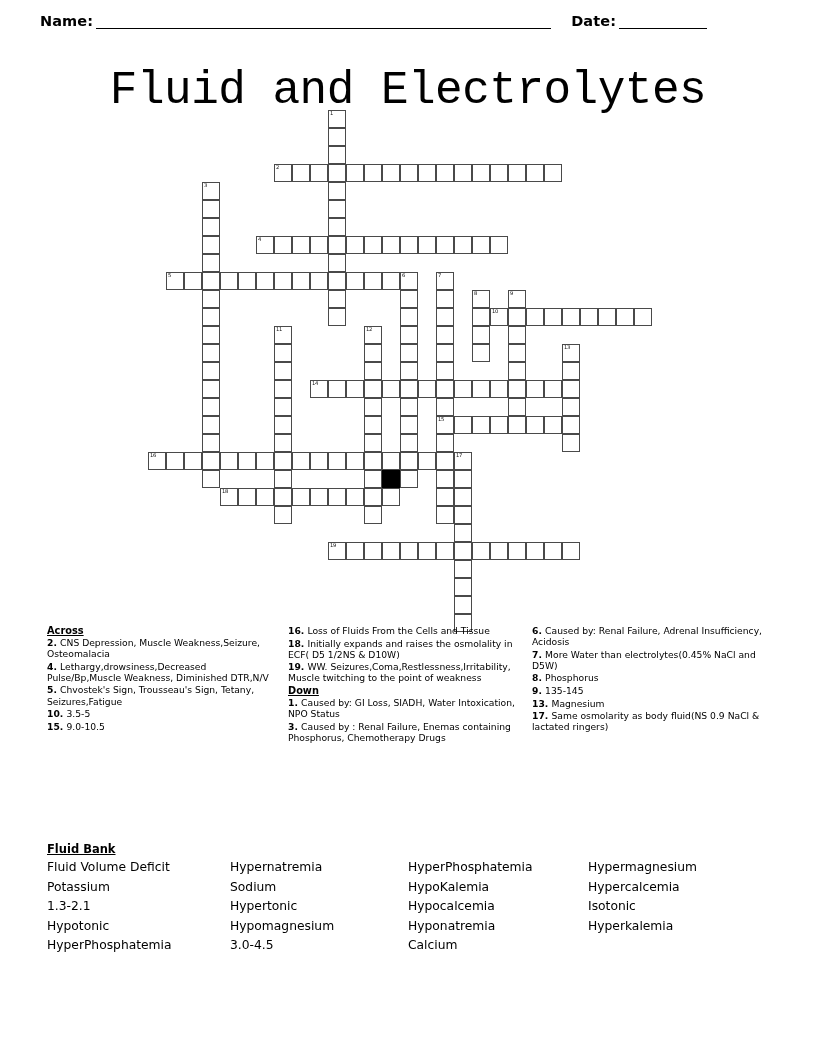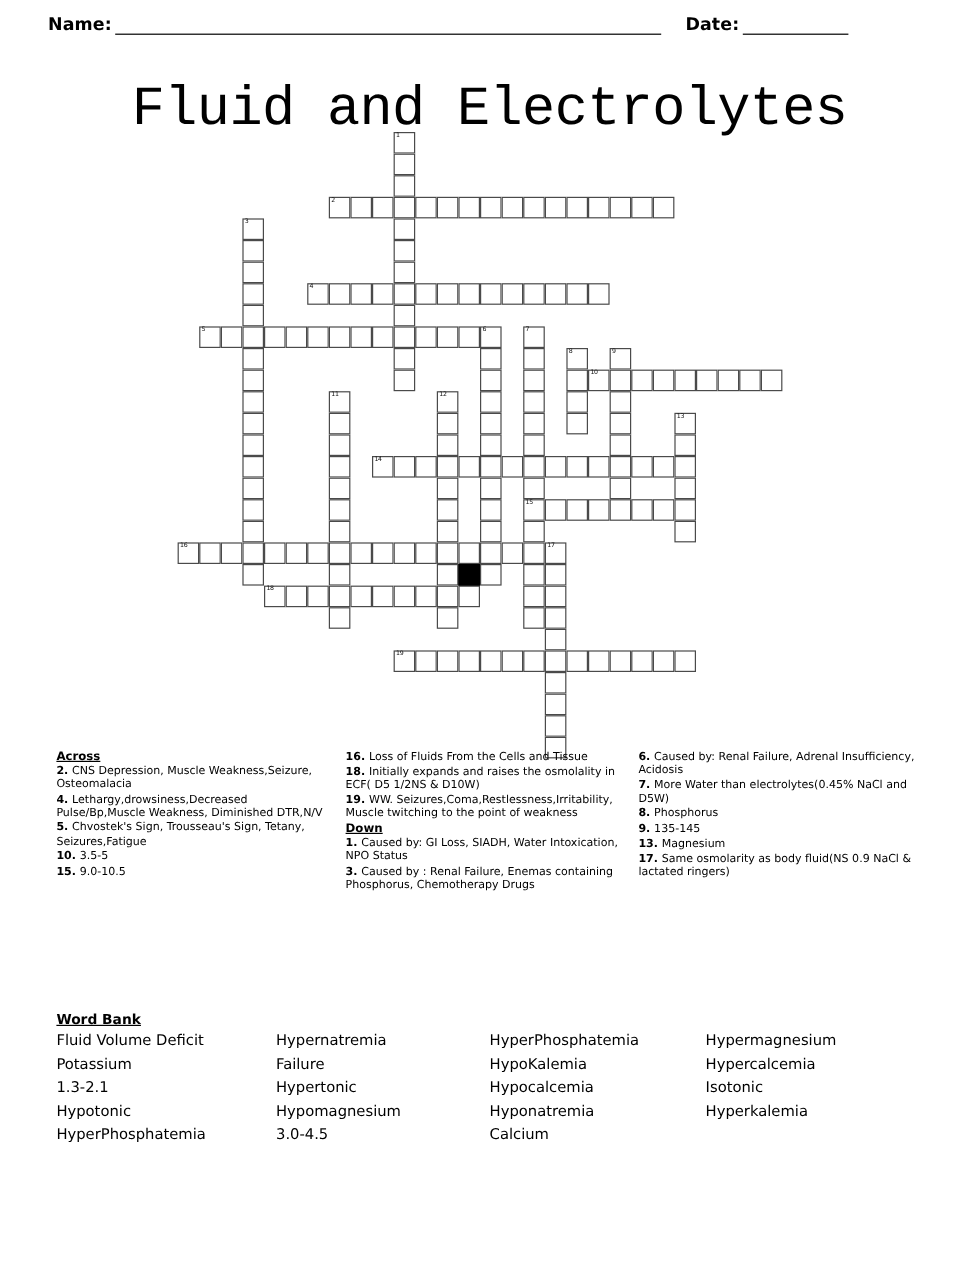--- a/index.html
+++ b/index.html
@@ -417,28 +417,28 @@
       <span class="clue"><span class="cnum">6. </span><span>Caused by: Renal Failure, Adrenal Insufficiency, Acidosis</span></span>
       <span class="clue"><span class="cnum">7. </span><span>More Water than electrolytes(0.45% NaCl and D5W)</span></span>
       <span class="clue"><span class="cnum">8. </span><span>Phosphorus</span></span>
       <span class="clue"><span class="cnum">9. </span><span>135-145</span></span>
       <span class="clue"><span class="cnum">13. </span><span>Magnesium</span></span>
       <span class="clue"><span class="cnum">17. </span><span>Same osmolarity as body fluid(NS 0.9 NaCl &amp; lactated ringers)</span></span>
     </div>
 </div>
 
 <div id="word-bank">
-  <span id="word-bank-title">Word Bank</span>
+  <span id="word-bank-title">Fluid Bank</span>
   <div id="word-bank-grid">
       <span class="wb-item">Fluid Volume Deficit</span>
       <span class="wb-item">Hypernatremia</span>
       <span class="wb-item">HyperPhosphatemia</span>
       <span class="wb-item">Hypermagnesium</span>
       <span class="wb-item">Potassium</span>
-      <span class="wb-item">Failure</span>
+      <span class="wb-item">Sodium</span>
       <span class="wb-item">HypoKalemia</span>
       <span class="wb-item">Hypercalcemia</span>
       <span class="wb-item">1.3-2.1</span>
       <span class="wb-item">Hypertonic</span>
       <span class="wb-item">Hypocalcemia</span>
       <span class="wb-item">Isotonic</span>
       <span class="wb-item">Hypotonic</span>
       <span class="wb-item">Hypomagnesium</span>
       <span class="wb-item">Hyponatremia</span>
       <span class="wb-item">Hyperkalemia</span>

